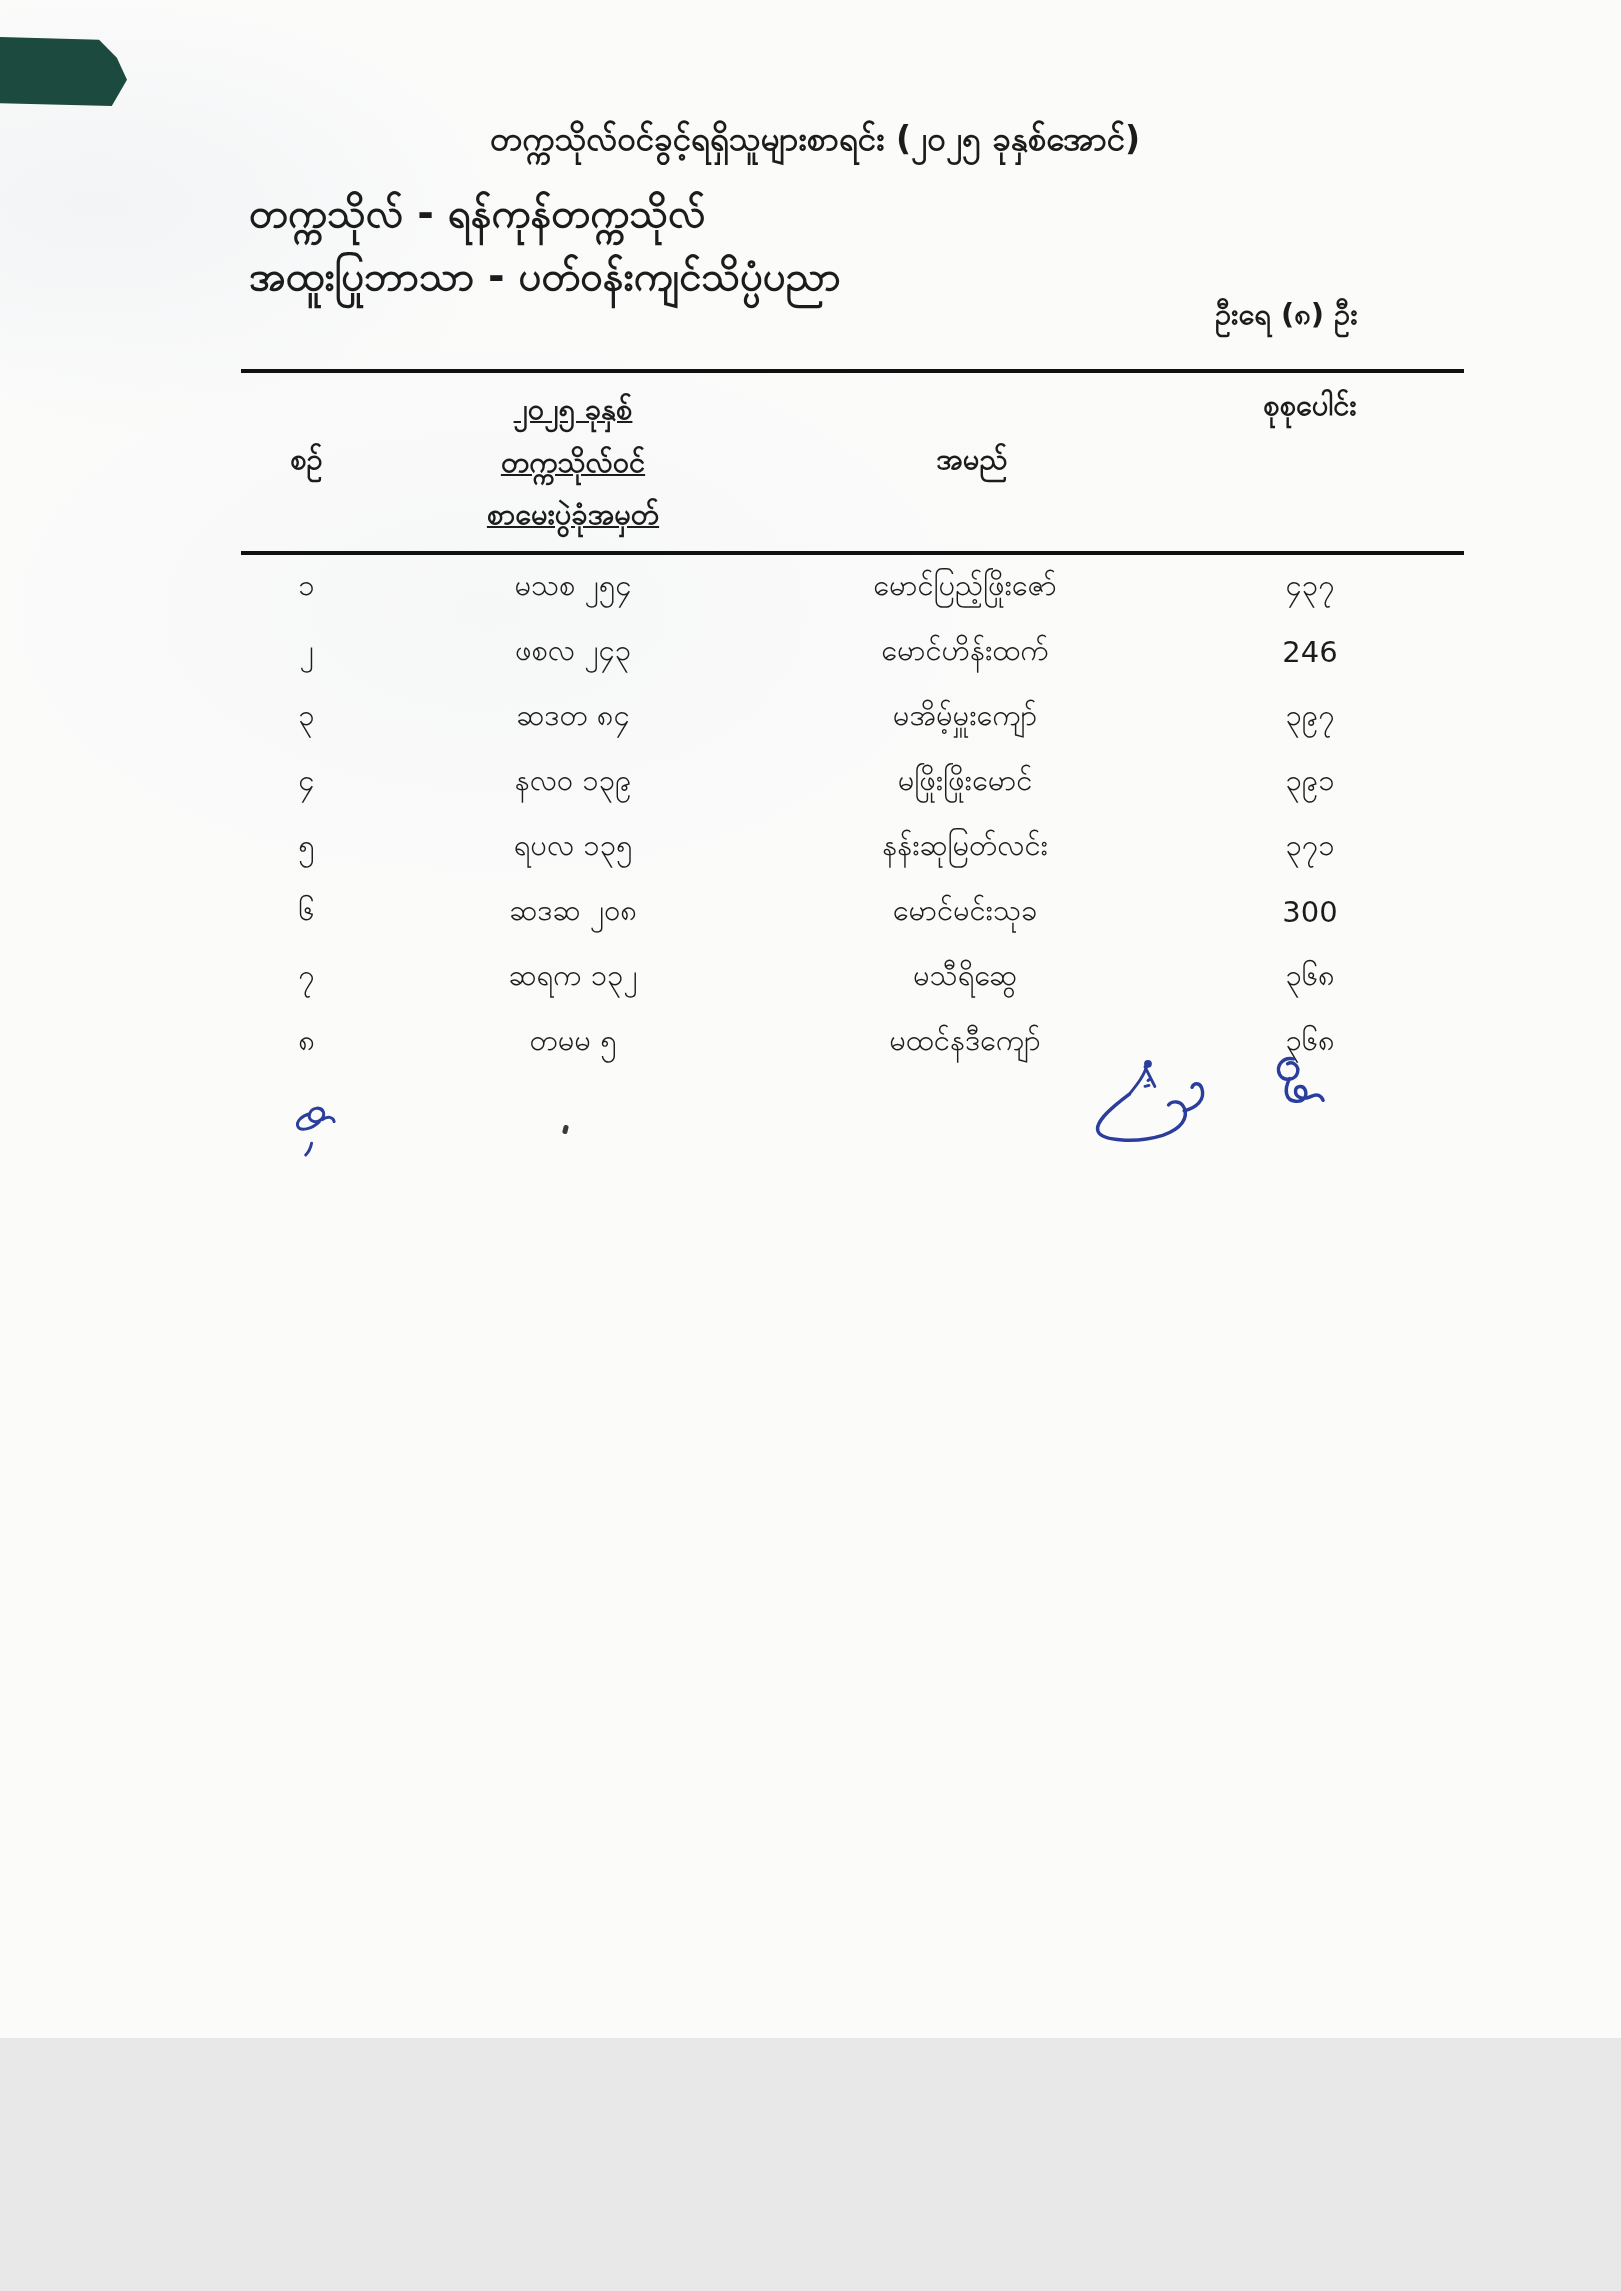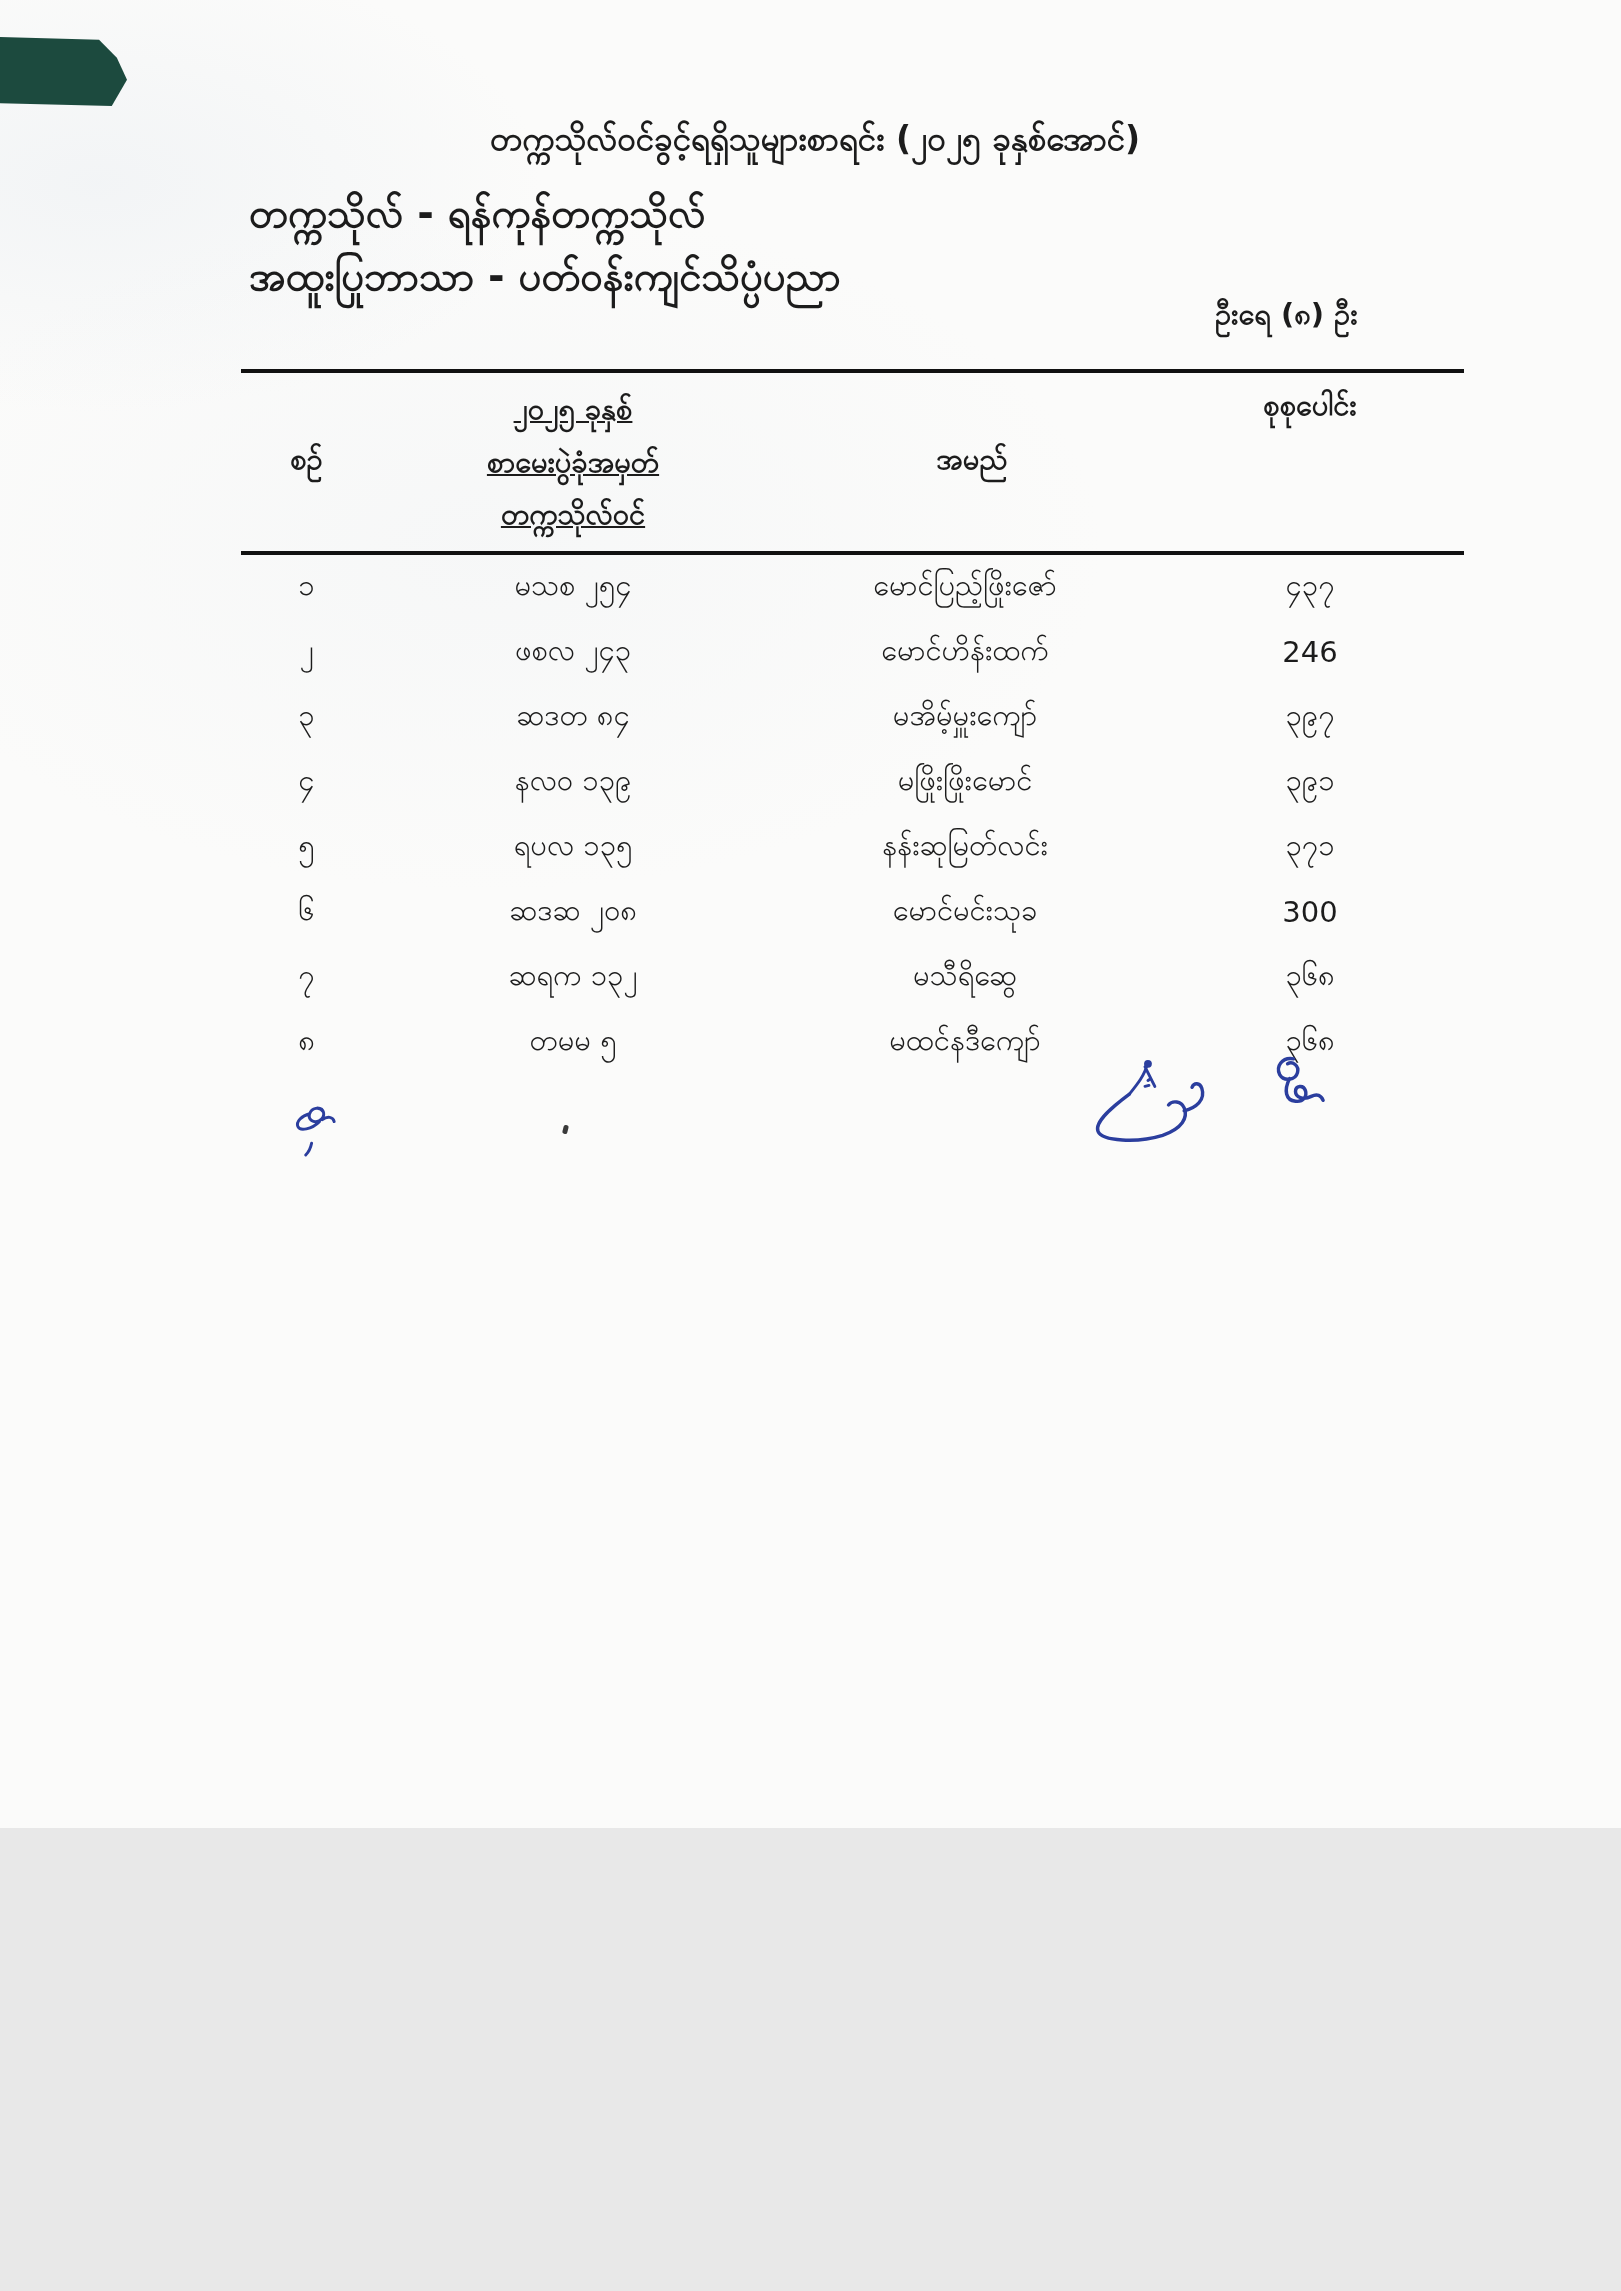--- a/index.html
+++ b/index.html
@@ -1,18 +1,18 @@
 <!DOCTYPE html>
 <html><head>
 <meta charset="utf-8">
 <style>
   html,body{margin:0;padding:0;background:#e8e8e8;}
   .page{
     position:relative;
-    width:1621px;height:1828px;
+    width:1621px;height:2038px;
     margin:0 auto;
     background:
       radial-gradient(ellipse 686px 353px at 6% 10%, rgba(226,232,238,.35) 0%, rgba(226,232,238,0) 65%),
       radial-gradient(ellipse 882px 490px at 30% 30%, rgba(232,236,240,.25) 0%, rgba(232,236,240,0) 70%),
       #fbfbfa;
     font-family:"DejaVu Sans", sans-serif;
     color:#1c1c1c;
     overflow:hidden;
   }
   .corner-mark{
@@ -63,22 +63,22 @@
   <div class="subline major">အထူးပြုဘာသာ - ပတ်ဝန်းကျင်သိပ္ပံပညာ</div>
   <div class="count-line">ဦးရေ (၈) ဦး</div>
 
   <div class="table">
     <div class="t-topline"></div>
 
     <div class="t-header">
       <div class="col-no">စဉ်</div>
       <div class="col-roll hdr-multi">
         <div>၂၀၂၅ ခုနှစ်</div>
+        <div>တက္ကသိုလ်ဝင်</div>
         <div>စာမေးပွဲခုံအမှတ်</div>
-        <div>တက္ကသိုလ်ဝင်</div>
       </div>
       <div class="col-name">အမည်</div>
       <div class="col-marks">
         <div>စုစုပေါင်း</div>
       </div>
     </div>
 
     <div class="t-headline"></div>
 
     <div class="t-body" id="table-body">

